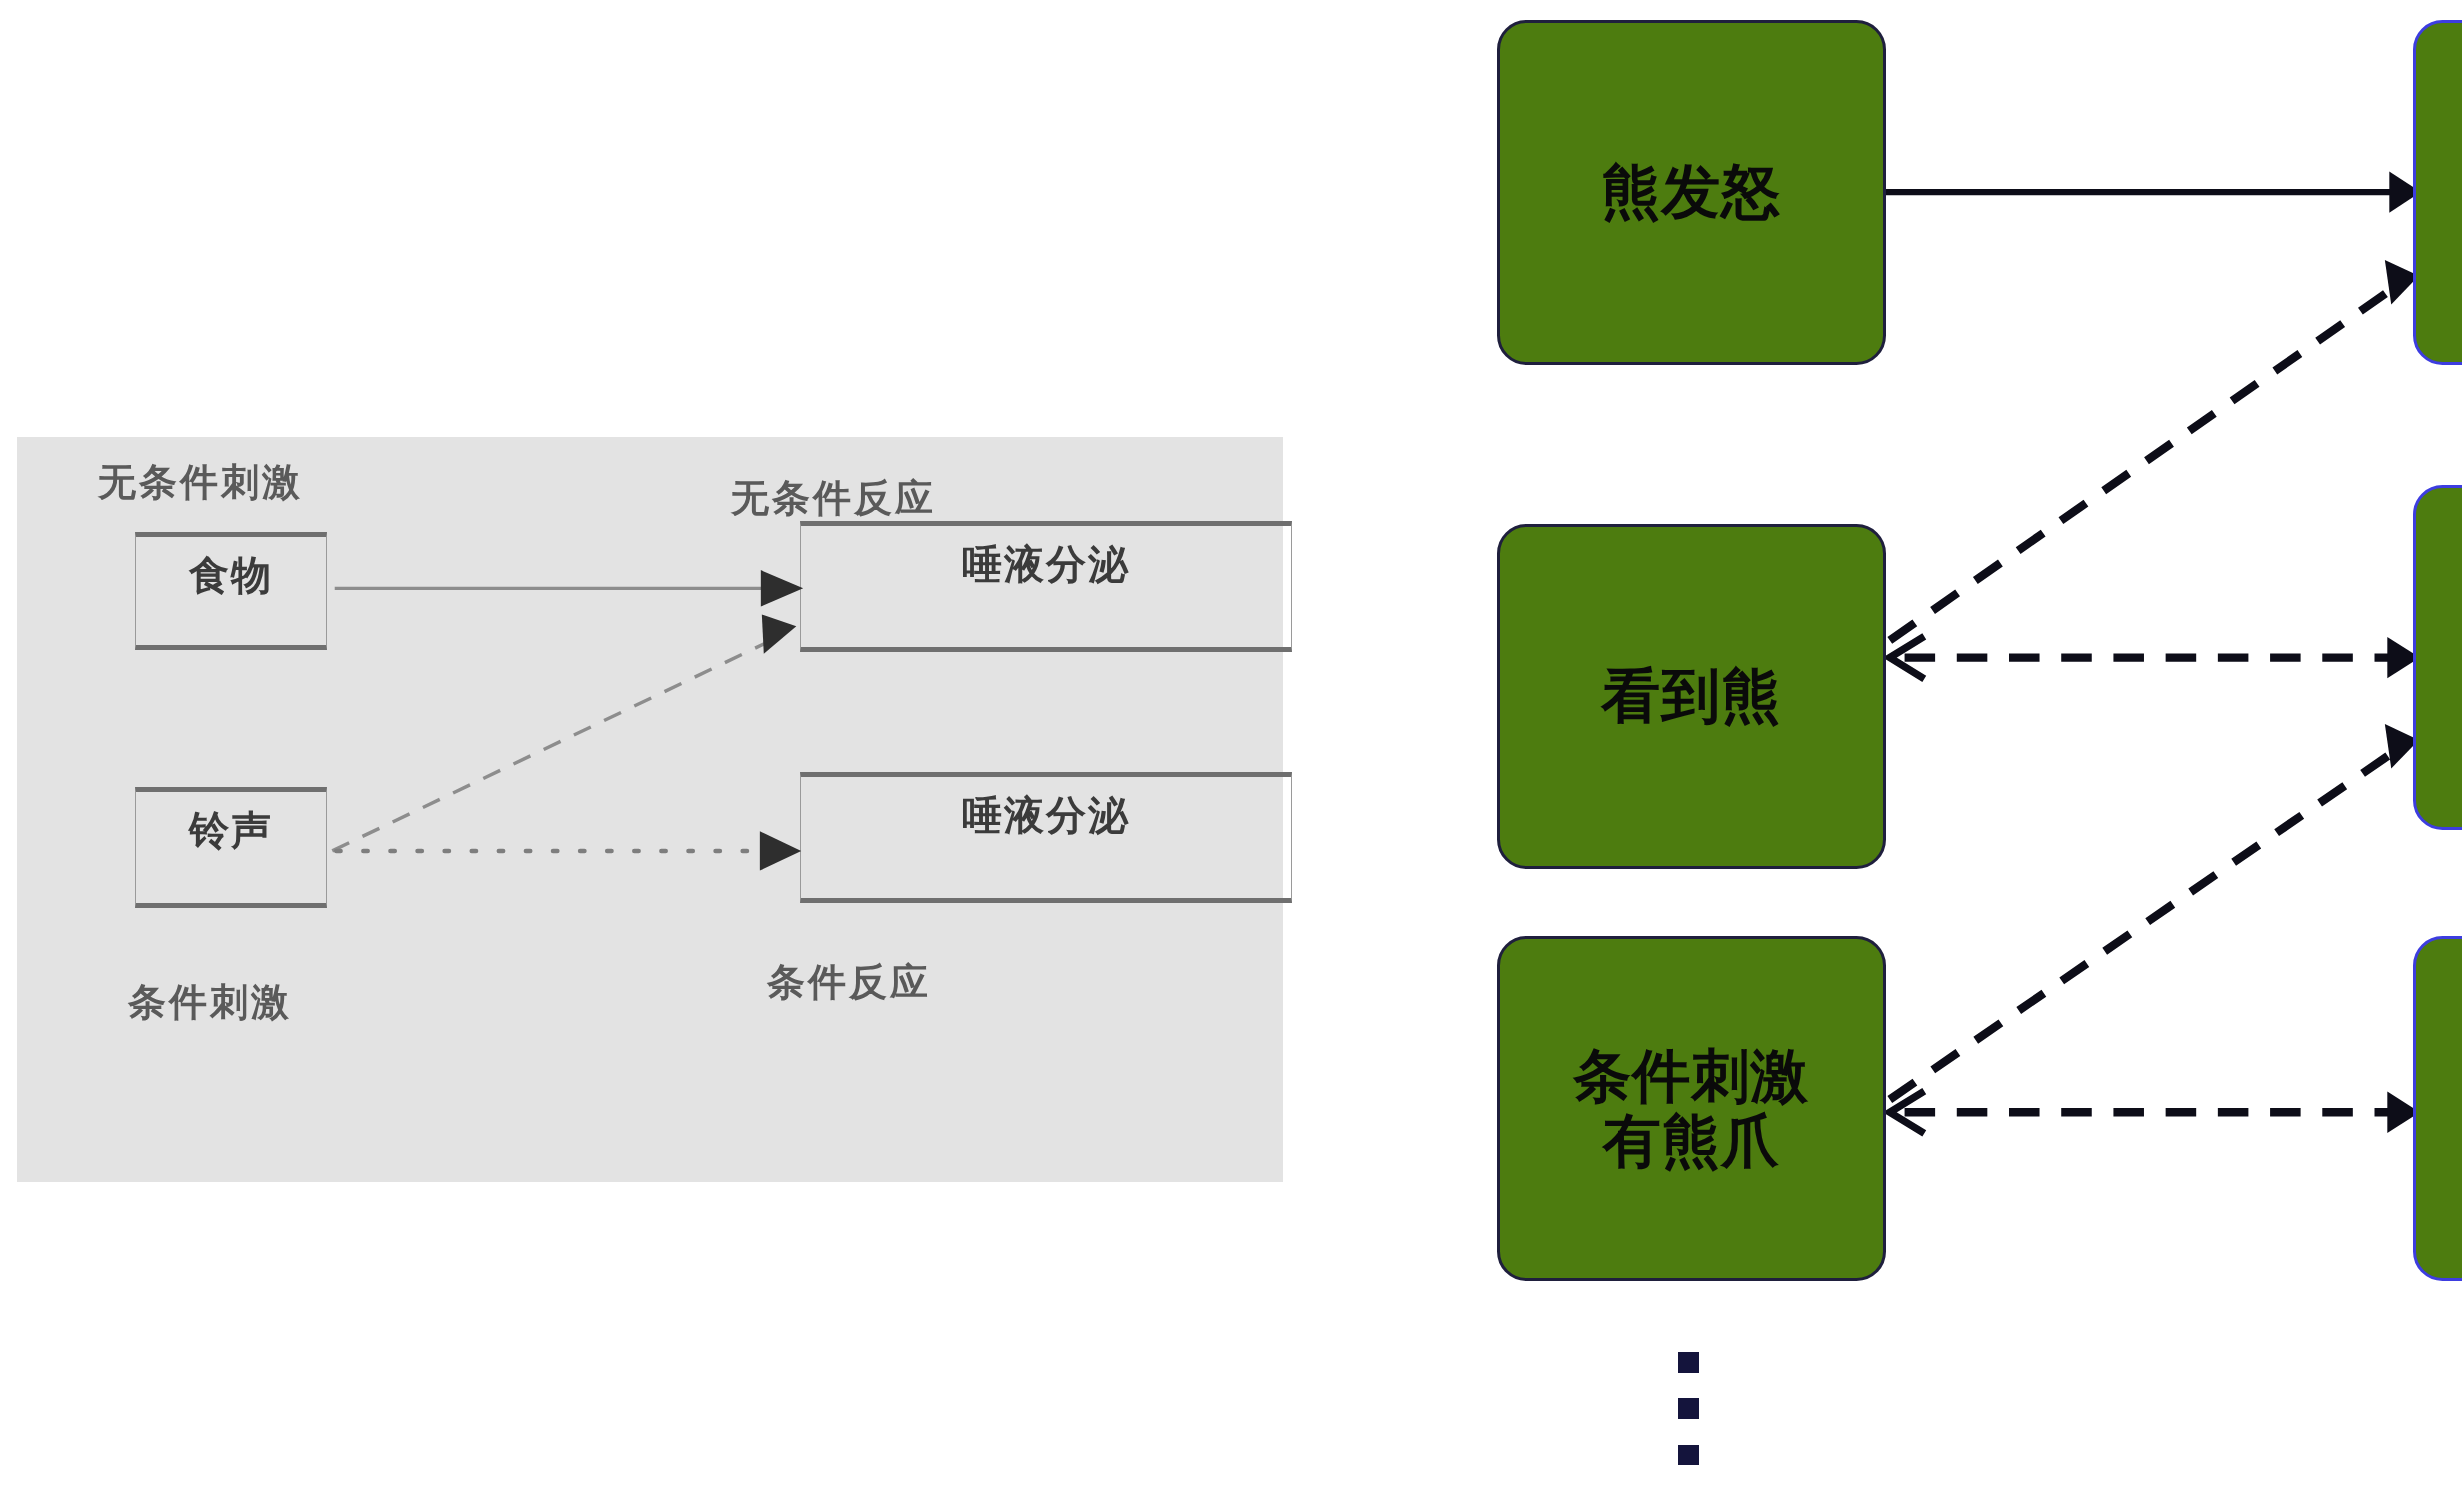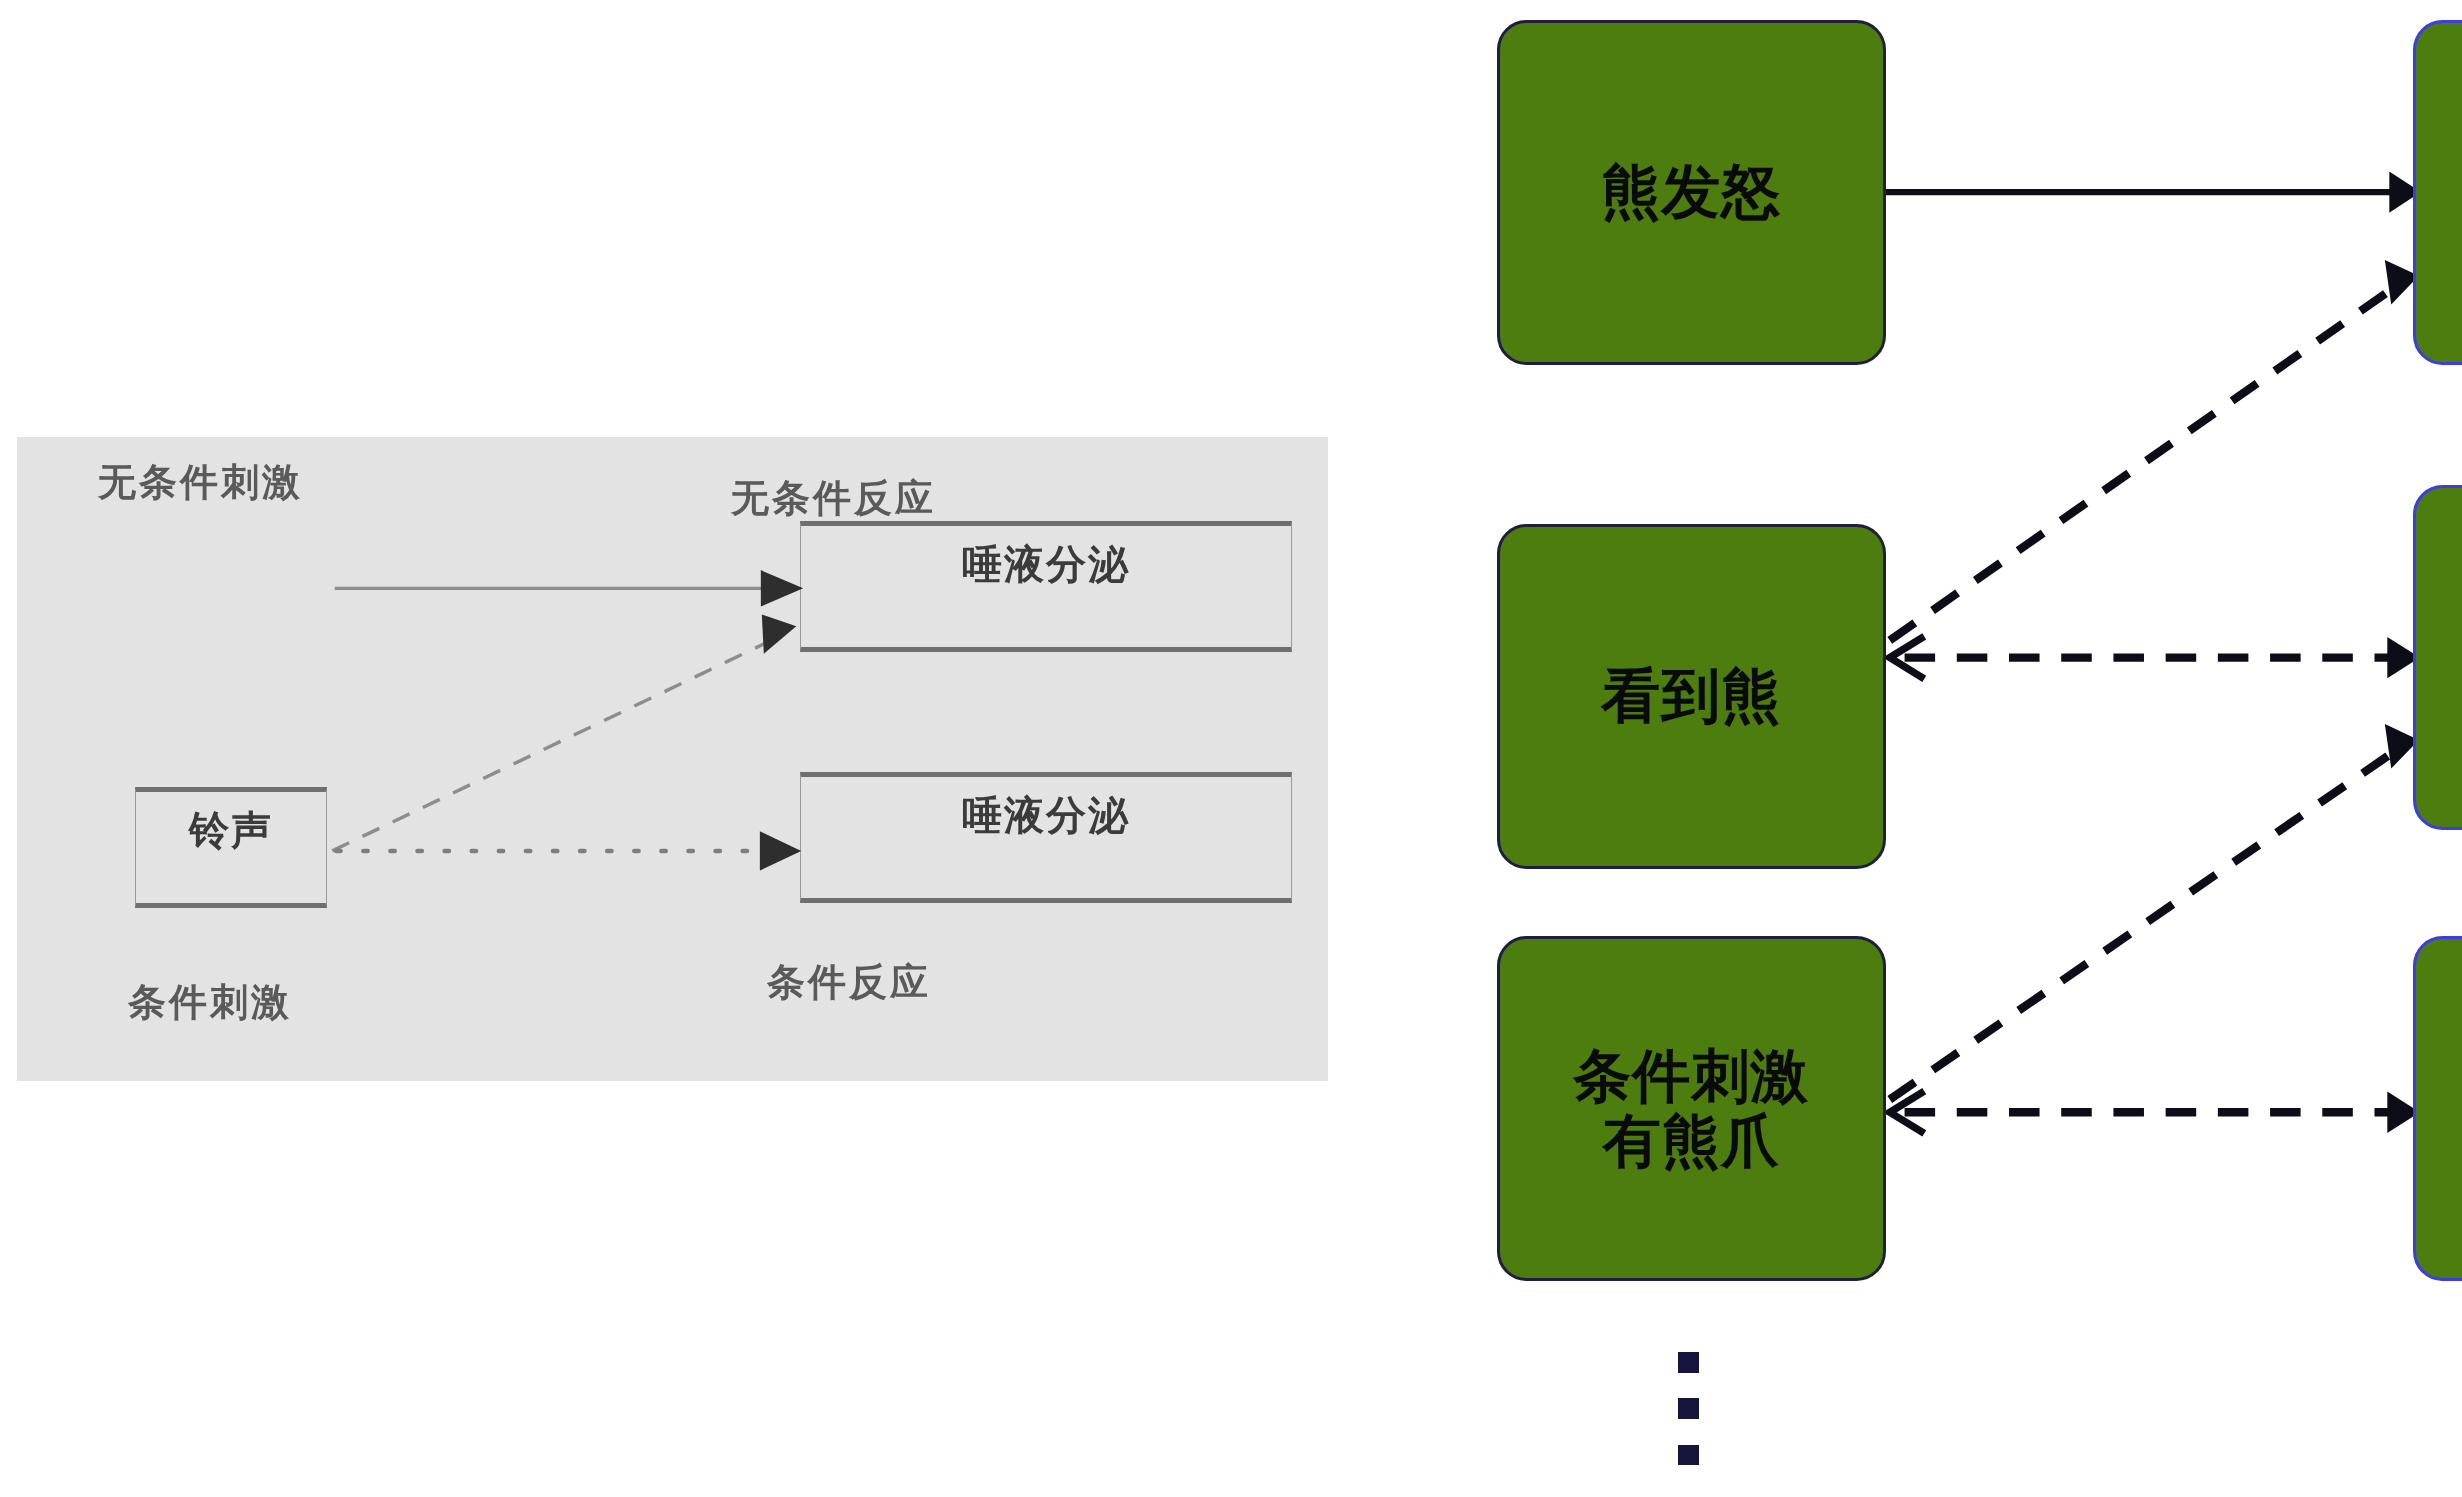--- a/index.html
+++ b/index.html
@@ -12,23 +12,22 @@
     width: 3306px;
     height: 1498px;
     background: #ffffff;
     overflow: hidden;
   }
 
   
   #cc-panel {
     position: absolute;
     left: 17px; top: 437px;
-    width: 1266px; height: 644px;
+    width: 1266px; height: 745px;
     background: #e3e3e3;
-    padding-left: 45px;
   }
   .cc-caption {
     position: absolute;
     font-family: "DejaVu Sans", sans-serif;
     font-size: 38px;
     font-weight: 700;
     color: #5a5a5a;
     letter-spacing: 3px;
     white-space: nowrap;
   }
@@ -106,20 +105,21 @@
 
 <div id="canvas">
 
   <div id="cc-panel">
 
     <div class="cc-caption" id="cc-cap-ucs">无条件刺激</div>
     <div class="cc-caption" id="cc-cap-ucr">无条件反应</div>
     <div class="cc-caption" id="cc-cap-cs">条件刺激</div>
     <div class="cc-caption" id="cc-cap-cr">条件反应</div>
 
+    <div class="cc-box" id="cc-box-food">食物</div>
     <div class="cc-box" id="cc-box-bell">铃声</div>
     <div class="cc-box" id="cc-box-sal1">唾液分泌</div>
     <div class="cc-box" id="cc-box-sal2">唾液分泌</div>
 
     <svg id="cc-svg" viewBox="0 0 2570 1250">
 
       <g>
         <line x1="645" y1="307" x2="1515" y2="307" stroke="#8d8d8d" stroke-width="7"></line>
         <polygon points="1510,270 1596,307 1510,344" fill="#2e2e2e"></polygon>
       </g>

